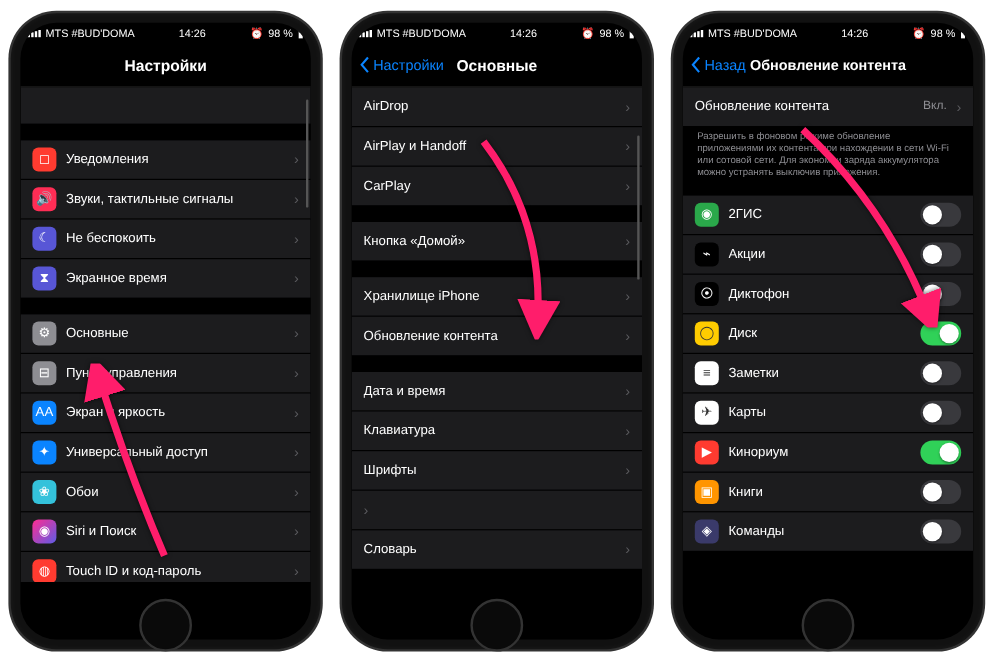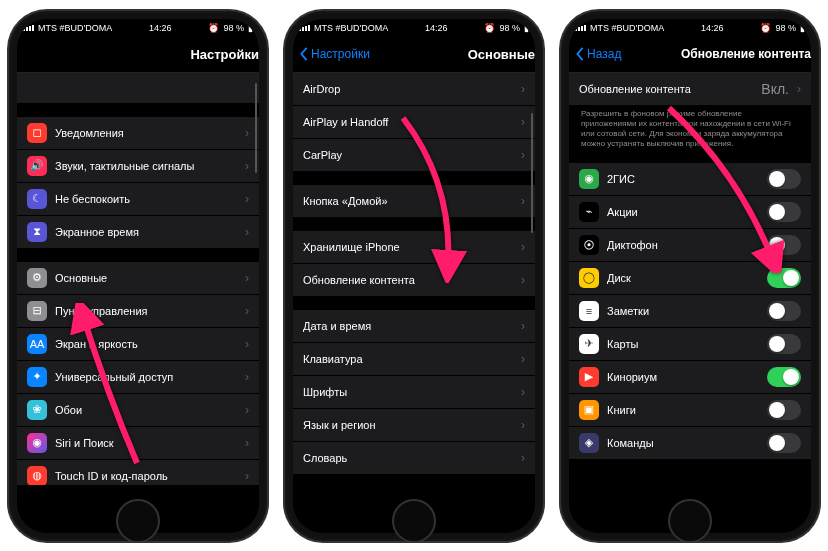--- a/index.html
+++ b/index.html
@@ -65,21 +65,21 @@
     width: 2px; background: #fff; display: inline-block;
   }
   .signal span:nth-child(1){height:3px}
   .signal span:nth-child(2){height:4px}
   .signal span:nth-child(3){height:5px}
   .signal span:nth-child(4){height:6px}
   .nav-bar {
     height: 36px;
     display: flex;
     align-items: center;
-    justify-content: flex-end;
+    justify-content: center;
     position: relative;
     border-bottom: 1px solid #222;
   }
   .nav-title { font-weight: 600; font-size: 13px; }
   .nav-back {
     position: absolute; left: 6px; top: 0; bottom: 0;
     display: flex; align-items: center; gap: 2px;
     color: #0a84ff; font-size: 12px;
   }
   .nav-back svg { width: 10px; height: 14px; }
@@ -103,21 +103,21 @@
     display: flex;
     align-items: center;
     padding: 16px 10px;
     gap: 8px;
     font-size: 11px;
     position: relative;
   }
   .row:last-child { border-bottom: none; }
   .row .label { flex: 1; white-space: nowrap; overflow: hidden; text-overflow: ellipsis; }
   .row .chev { color: #5a5a5e; font-size: 12px; }
-  .row .value { color: #8e8e93; font-size: 14px; }
+  .row .value { color: #8e8e93; font-size: 10px; }
   .icon {
     width: 20px; height: 20px; border-radius: 5px;
     display: flex; align-items: center; justify-content: center;
     font-size: 11px; color: #fff; flex-shrink: 0;
   }
   .toggle {
     width: 34px; height: 20px; border-radius: 10px;
     background: #39393d; position: relative; flex-shrink: 0;
   }
   .toggle.on { background: #30d158; }
@@ -321,21 +321,20 @@
           </div>
           <div class="row">
             <span class="label">Клавиатура</span>
             <span class="chev">›</span>
           </div>
           <div class="row">
             <span class="label">Шрифты</span>
             <span class="chev">›</span>
           </div>
           <div class="row">
-            <span class="label">Язык и регион</span>
             <span class="chev">›</span>
           </div>
           <div class="row">
             <span class="label">Словарь</span>
             <span class="chev">›</span>
           </div>
         </div>
 
         <div class="scrollbar" style="top:40px;height:120px"></div>
 

